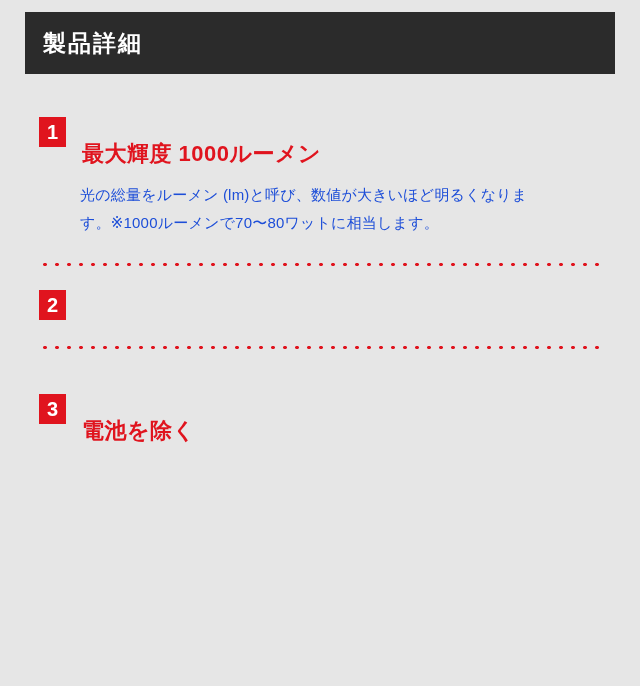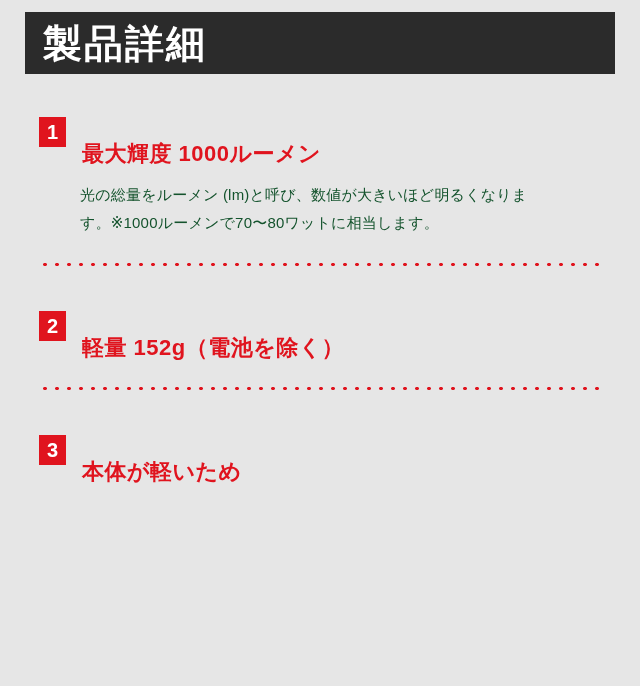--- a/index.html
+++ b/index.html
@@ -25,21 +25,21 @@
     left: 25px;
     top: 12px;
     width: 590px;
     height: 62px;
     background: #2b2b2b;
     display: flex;
     align-items: center;
   }
   .header-title {
     color: #ffffff;
-    font-size: 39px;
+    font-size: 23px;
     font-weight: bold;
     letter-spacing: 2px;
     padding-left: 18px;
     line-height: 1;
   }
   .content {
     position: absolute;
     left: 25px;
     top: 74px;
     width: 590px;
@@ -70,21 +70,21 @@
     margin-left: 16px;
     color: #e0141e;
     font-size: 22px;
     font-weight: bold;
     letter-spacing: 0.5px;
     line-height: 1.2;
     margin-top: 45px;
   }
   .feature-body {
     margin: 14px 0 0 55px;
-    color: #14532d;
+    color: #1d4ed8;
     font-size: 15px;
     line-height: 1.85;
     letter-spacing: 0.2px;
     width: 472px;
   }
   .divider {
     margin: 26px 14px 24px 14px;
     height: 3px;
     background-image: radial-gradient(circle, #e0141e 0px, #e0141e 1.6px, rgba(0,0,0,0) 2px);
     background-size: 12px 3px;
@@ -112,27 +112,26 @@
         <div class="feature-title">最大輝度 1000ルーメン</div>
       </div>
       <div class="feature-body">光の総量をルーメン (lm)と呼び、数値が大きいほど明るくなります。※1000ルーメンで70〜80ワットに相当します。</div>
     </div>
 
     <div class="divider"></div>
 
     <div class="feature">
       <div class="feature-head">
         <div class="num-badge">2</div>
-        <div class="feature-title">軽量 152g（電池を除く）</div>
       </div>
     </div>
 
     <div class="divider"></div>
 
     <div class="feature">
       <div class="feature-head">
         <div class="num-badge">3</div>
-        <div class="feature-title">本体が軽いため</div>
+        <div class="feature-title">電池を除く</div>
       </div>
     </div>
 
   </div>
 </div>
 
 </body></html>

